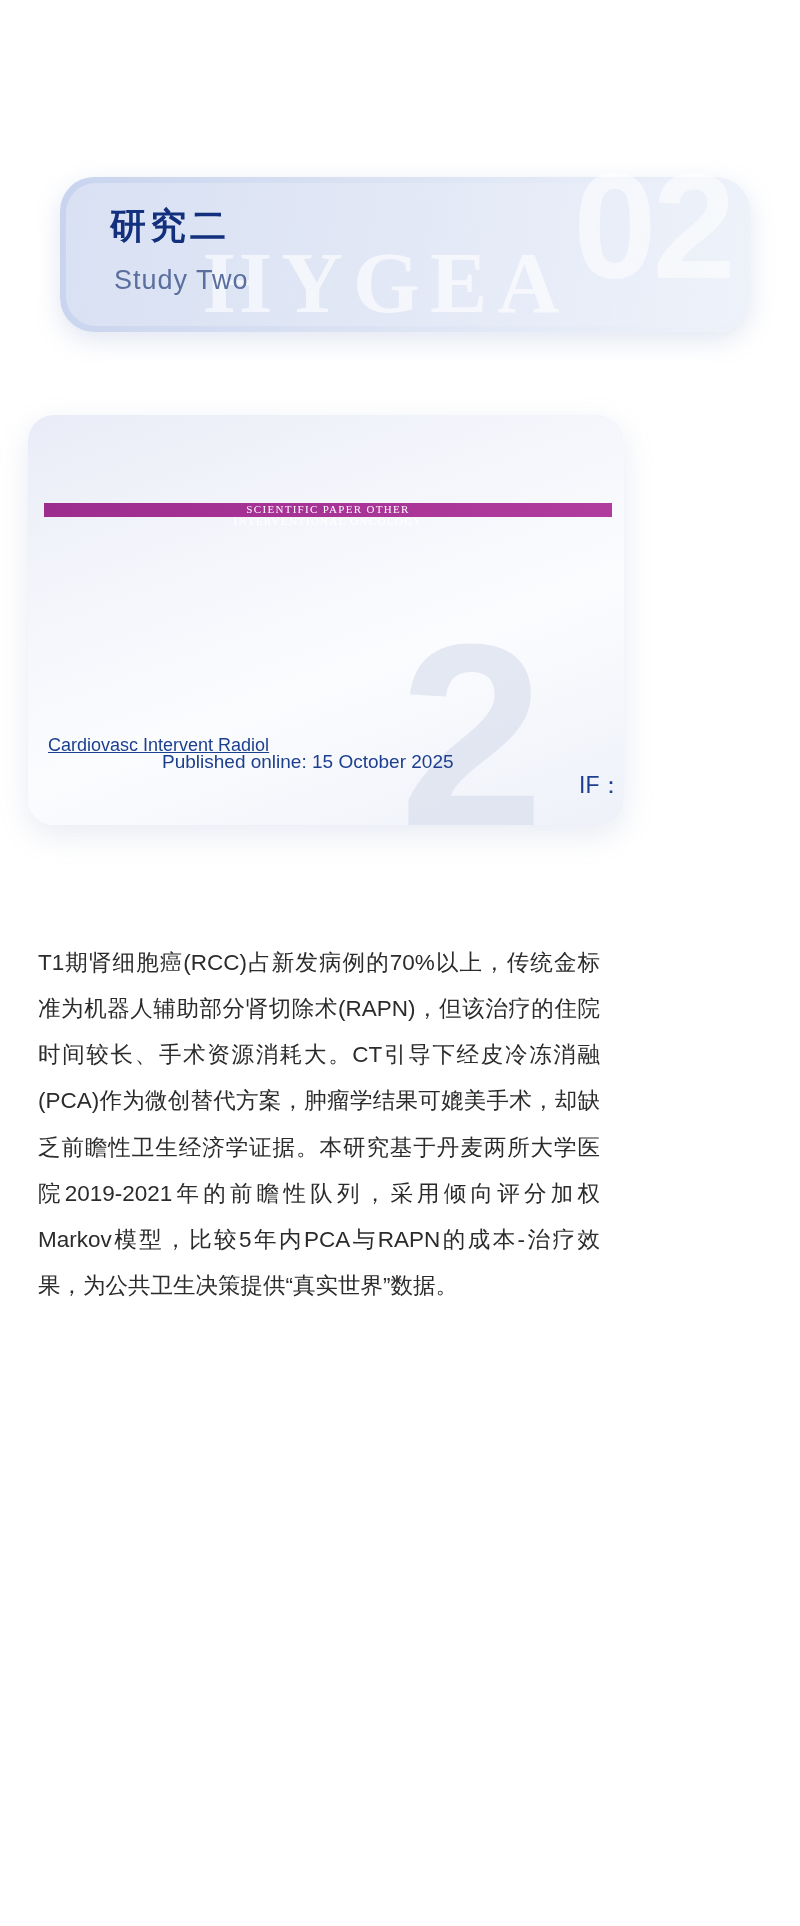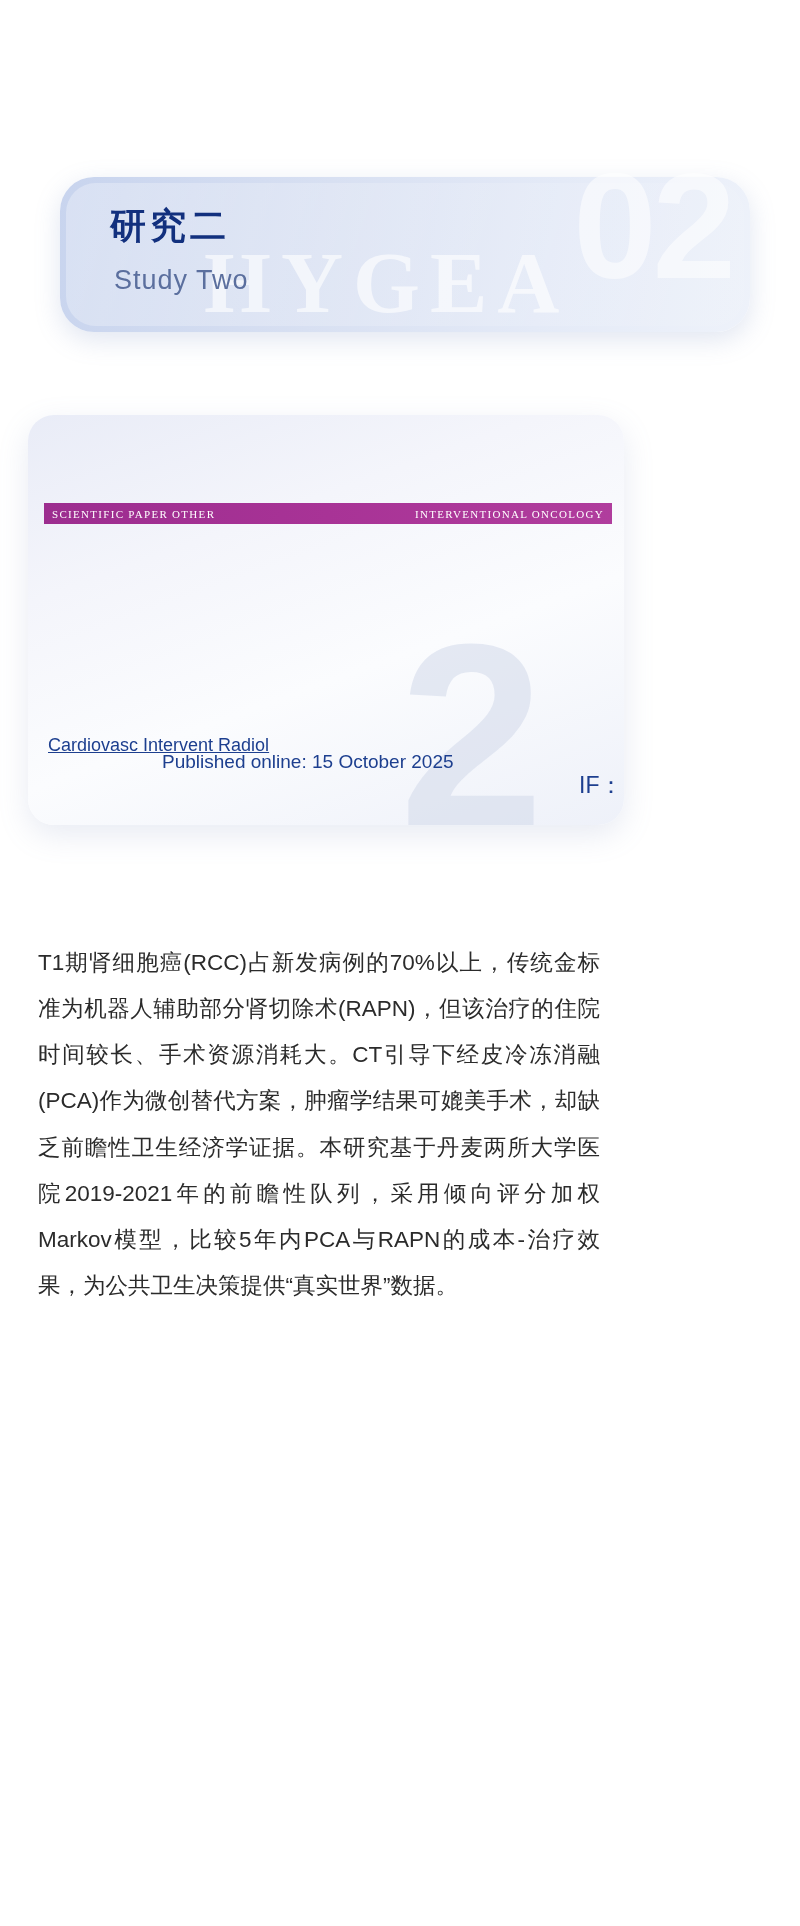--- a/index.html
+++ b/index.html
@@ -105,27 +105,28 @@
     font-weight: 700;
     color: rgba(210,216,234,0.55);
     line-height: 1;
     user-select: none;
   }
   .paper-strip {
     position: absolute;
     left: 16px;
     top: 88px;
     width: 568px;
-    height: 21px;
+    height: 14px;
     background: linear-gradient(90deg, #9c2d8f 0%, #a83396 50%, #b03d9d 100%);
     display: flex;
     align-items: center;
     justify-content: space-between;
     padding: 0 8px;
     box-sizing: border-box;
+    flex-direction: column;
   }
   .strip-left, .strip-right {
     font-family: "Liberation Serif", serif;
     font-size: 11px;
     letter-spacing: 1.3px;
     color: #ffffff;
   }
   .paper-title {
     position: absolute;
     left: 42px;

